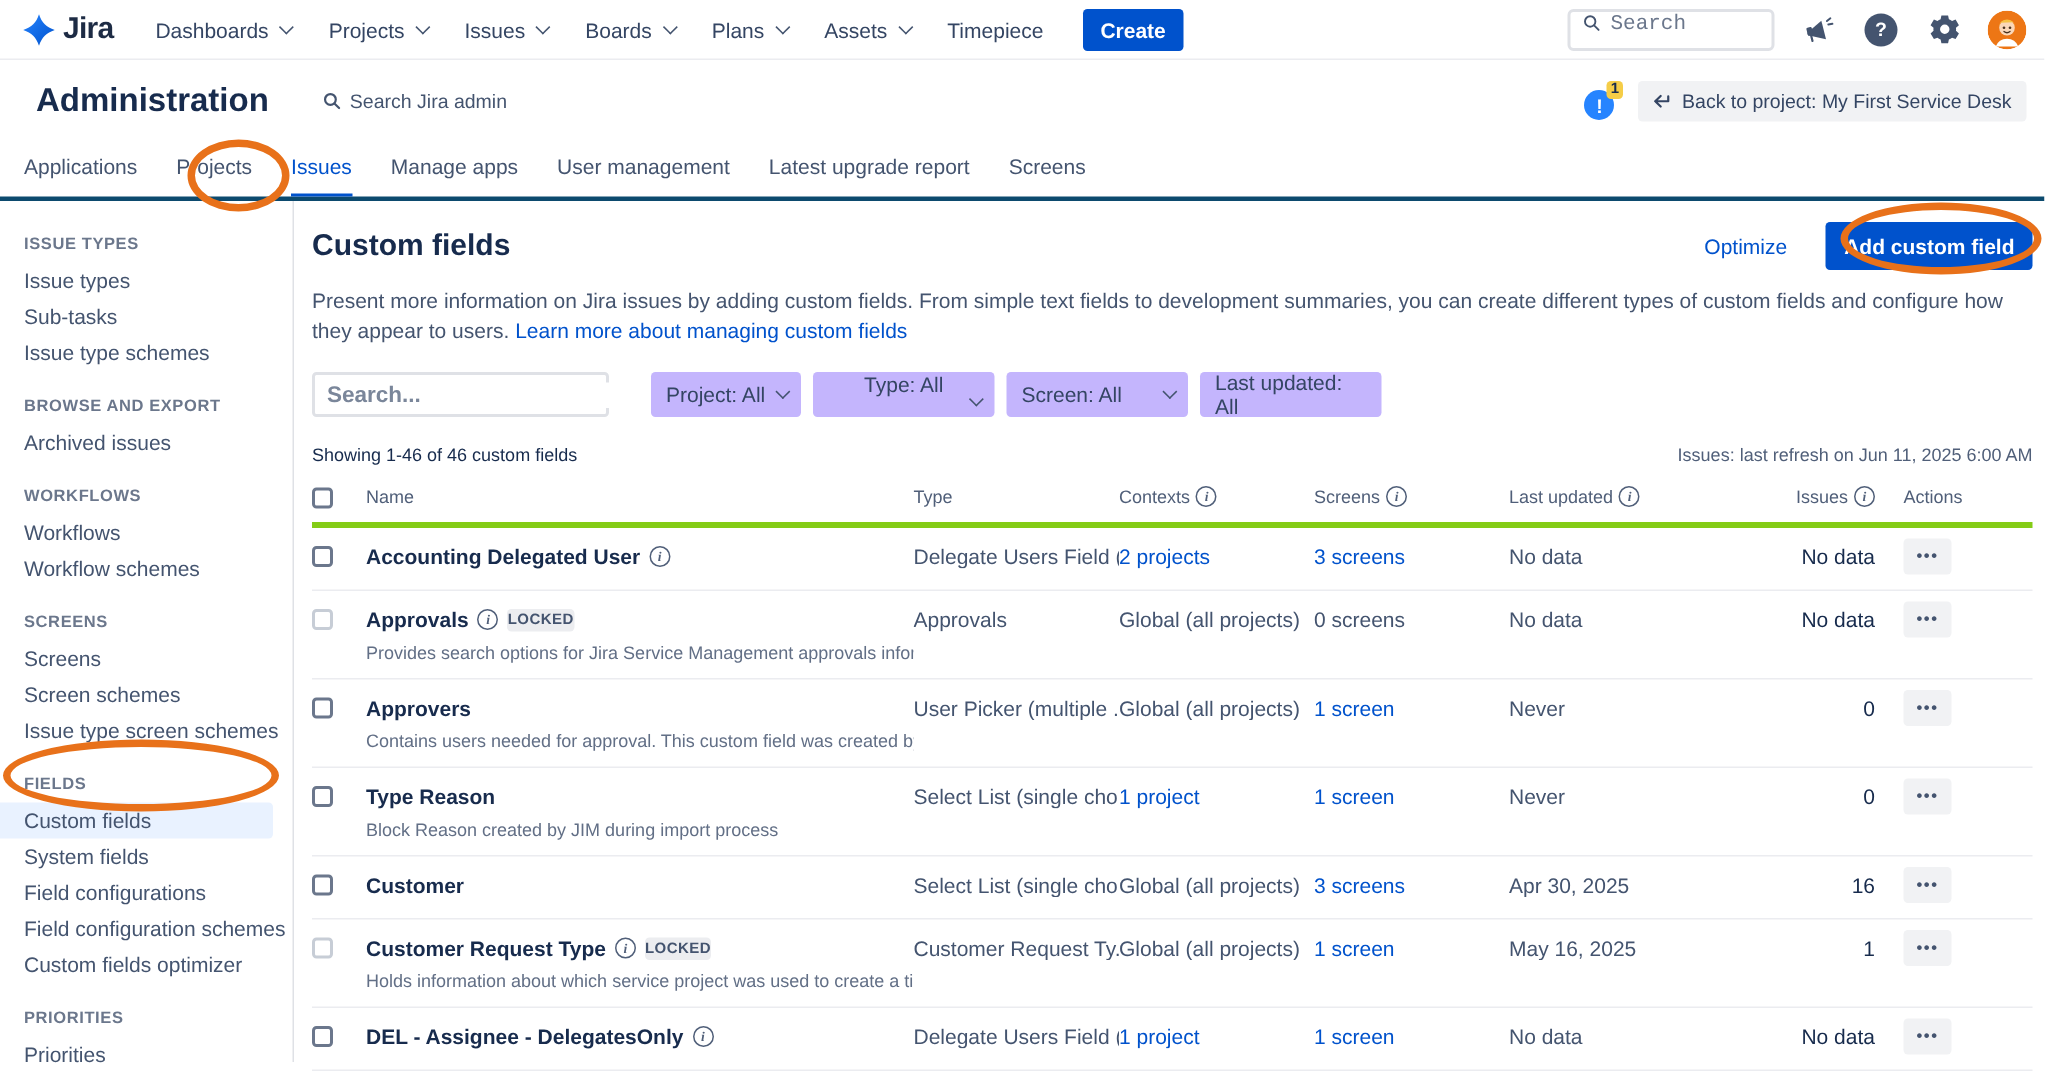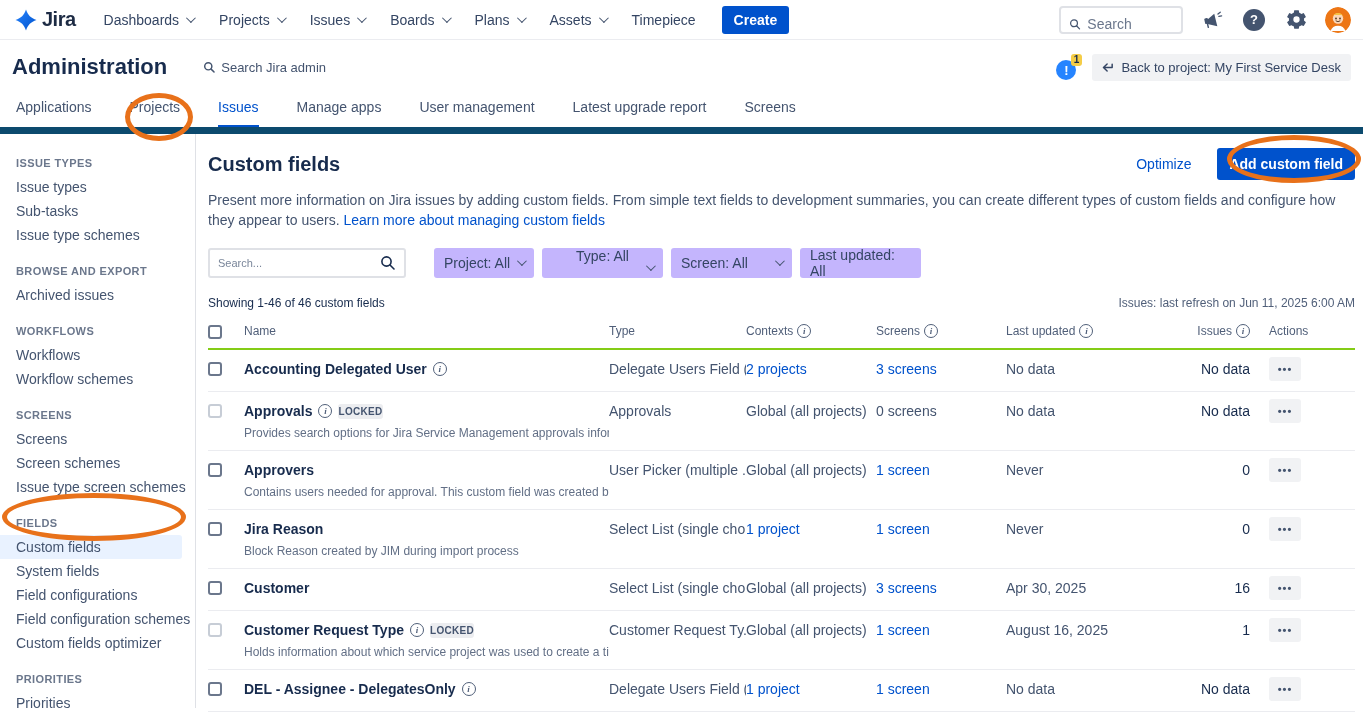--- a/index.html
+++ b/index.html
@@ -11,48 +11,48 @@
   
   .topnav { height:40px; display:flex; align-items:center; padding:0 12px 0 14px;
     border-bottom:1px solid #EBECF0; }
   .logo { display:flex; align-items:center; gap:4px; margin-right:28px; }
   .logo-text { font-size:20px; font-weight:700; color:#1D2B44; letter-spacing:-0.5px; }
   .nav-menu { display:flex; align-items:center; gap:26px; }
   .nav-item { font-size:14px; color:#344563; cursor:pointer; white-space:nowrap; }
   .create-btn { background:#0052CC; color:#fff; font-size:14px; font-weight:700;
     border:none; border-radius:3px; padding:6px 12px; margin-left:26px; cursor:pointer; }
   .topnav-right { margin-left:auto; display:flex; align-items:center; gap:16px; }
-  .top-search { display:flex; align-items:flex-end; gap:6px; width:124px; height:28px;
-    border:2px solid #DFE1E6; border-radius:4px; padding:0 8px; }
+  .top-search { display:flex; align-items:flex-start; gap:6px; width:138px; height:28px;
+    border:2px solid #DFE1E6; border-radius:4px; padding:0 8px;font-family:Liberation Mono, monospace; }
   .top-search input { border:none; outline:none; width:100%; font-size:14px; color:#344563;
     font-family:inherit; }
   .top-search input::placeholder { color:#6B778C; }
   .icon-btn { width:26px; height:26px; display:flex; align-items:center; justify-content:center;
     cursor:pointer; }
   .help-circle { width:22px; height:22px; border-radius:50%; background:#44546F; color:#fff;
     font-size:13px; font-weight:700; display:flex; align-items:center; justify-content:center; }
   .avatar { width:26px; height:26px; border-radius:50%; overflow:hidden; cursor:pointer; }
   
-  .admin-bar { height:54px; display:flex; align-items:center; padding:0 12px 0 12px; }
+  .admin-bar { height:54px; display:flex; align-items:center; padding:0 12px 0 24px; }
   .admin-title { font-size:22px; font-weight:700; color:#172B4D; margin-right:36px; }
   .admin-search { display:flex; align-items:center; gap:5px; font-size:13px; color:#44546F;
     cursor:pointer; }
   .admin-bar-right { margin-left:auto; display:flex; align-items:center; gap:10px; }
   .notif { position:relative; width:26px; height:26px; }
   .notif-circle { width:20px; height:20px; border-radius:50%; background:#2684FF; color:#fff;
     font-weight:700; font-size:13px; display:flex; align-items:center; justify-content:center;
     margin-top:6px; }
   .notif-badge { position:absolute; top:0; right:0; background:#F5CD47; color:#172B4D;
     font-size:10px; font-weight:700; border-radius:3px; padding:0 3px; line-height:12px; }
   .back-btn { background:#F1F2F4; border:none; border-radius:3px; padding:6px 10px;
     font-size:13px; color:#344563; font-family:inherit; display:flex; align-items:center;
     gap:6px; cursor:pointer; }
   
-  .tabs-bar { height:40px; display:flex; align-items:flex-end; gap:38px; padding:0 16px;
-    border-bottom:7px solid #0c4a6e; }
+  .tabs-bar { height:40px; display:flex; align-items:flex-end; gap:26px; padding:0 16px;
+    border-bottom:3px solid #0c4a6e; }
   .tab { font-size:14px; color:#44546F; padding-bottom:12px; cursor:pointer; white-space:nowrap; }
   .tab.active { color:#0052CC; border-bottom:2px solid #0052CC; padding-bottom:10px; font-weight:500; }
   
   .layout { display:flex; height:574px; }
   .sidebar { width:196px; min-width:196px; border-right:1px solid #DFE1E6; padding:20px 0 0 16px; }
   .sb-section { margin-bottom:15px; }
   .sb-head { font-size:11px; font-weight:700; color:#6B778C; letter-spacing:.4px;
     margin-bottom:3px; padding:3px 0; }
   .sb-item { font-size:14px; color:#44546F; padding:4px 0 4px 16px; margin-left:-16px;
     line-height:16px; cursor:pointer; }
@@ -64,37 +64,37 @@
   .head-actions { margin-left:auto; display:flex; align-items:center; gap:26px; }
   .optimize-link { color:#0052CC; font-size:14px; cursor:pointer; }
   .add-btn { background:#0052CC; color:#fff; border:none; border-radius:3px; font-weight:700;
     font-size:14px; padding:8px 12px; font-family:inherit; cursor:pointer; }
   .desc { margin-top:10px; font-size:14px; line-height:20px; color:#44546F; max-width:1132px; }
   .desc a { color:#0052CC; text-decoration:none; cursor:pointer; }
   
   .filters { margin-top:18px; display:flex; align-items:center; }
   .filter-search { width:198px; height:30px; border:2px solid #DFE1E6; border-radius:3px;
     display:flex; align-items:center; padding:0 8px; margin-right:28px; }
-  .filter-search input { border:none; outline:none; flex:1; font-size:11px; color:#404040;
-    font-family:inherit; }
+  .filter-search input { border:none; outline:none; flex:1; font-size:15px; color:#404040;
+    font-family:inherit;font-weight:bold; }
   .filter-search input::placeholder { color:#7A869A; }
   .dropdown { height:30px; background:#c4b5fd; border:none; border-radius:3px; font-size:14px;
     color:#344563; font-family:inherit; display:flex; align-items:center; padding:0 10px;
     margin-right:8px; cursor:pointer; }
   .dropdown .chev { margin-left:auto; }
   .dd-project { width:100px; } .dd-type { width:121px;flex-direction:column; } .dd-screen { width:121px; }
   .dd-updated { width:121px; }
   
   .summary-row { margin-top:18px; display:flex; font-size:12px; }
   .summary-left { color:#172B4D; }
   .summary-right { margin-left:auto; color:#505F79; }
   
   .grid-row { display:grid; grid-template-columns:36px 365px 137px 130px 130px 130px 118px 1fr;
     align-items:start; }
-  .thead { margin-top:14px; padding-bottom:9px; border-bottom:2px solid #84cc16;
+  .thead { margin-top:14px; padding-bottom:9px; border-bottom:4px solid #84cc16;
     font-size:12px; color:#505F79; }
   .th { display:flex; align-items:center; gap:4px; }
   .th-issues { justify-content:flex-end; padding-right:4px; }
   .trow { padding:11px 0 10px; border-bottom:1px solid #EBECF0; font-size:14px; color:#44546F; }
   .cb { width:14px; height:14px; border:2px solid #6B778C; border-radius:3px; display:inline-block;
     margin-top:1px; cursor:pointer; }
   .cb.disabled { border-color:#C7CDD6; cursor:default; }
   .name-line { display:flex; align-items:center; gap:6px; }
   .fname { font-weight:700; color:#172B4D; cursor:pointer; }
   .info-i { width:14px; height:14px; min-width:14px; border:1.4px solid #505F79; border-radius:50%;
@@ -369,21 +369,21 @@
           <div class="cell-ctx">Global (all projects)</div>
           <div class="cell-scr cell-link">1 screen</div>
           <div class="cell-updated">Never</div>
           <div class="cell-issues">0</div>
           <div class="actions-cell"><button class="dots-btn">•••</button></div>
         </div>
         <div class="grid-row trow">
           <div><span class="cb"></span></div>
           <div>
             <div class="name-line">
-              <span class="fname">Jira Reason</span>
+              <span class="fname">Type Reason</span>
             </div>
             <div class="fdesc">Block Reason created by JIM during import process</div>
           </div>
           <div class="cell-type">Select List (single cho...</div>
           <div class="cell-ctx cell-link">1 project</div>
           <div class="cell-scr cell-link">1 screen</div>
           <div class="cell-updated">Never</div>
           <div class="cell-issues">0</div>
           <div class="actions-cell"><button class="dots-btn">•••</button></div>
         </div>
@@ -407,21 +407,21 @@
             <div class="name-line">
               <span class="fname">Customer Request Type</span>
               <span class="info-i">i</span>
               <span class="locked-badge">LOCKED</span>
             </div>
             <div class="fdesc">Holds information about which service project was used to create a ticket. This cust</div>
           </div>
           <div class="cell-type">Customer Request Ty...</div>
           <div class="cell-ctx">Global (all projects)</div>
           <div class="cell-scr cell-link">1 screen</div>
-          <div class="cell-updated">August 16, 2025</div>
+          <div class="cell-updated">May 16, 2025</div>
           <div class="cell-issues">1</div>
           <div class="actions-cell"><button class="dots-btn">•••</button></div>
         </div>
         <div class="grid-row trow">
           <div><span class="cb"></span></div>
           <div>
             <div class="name-line">
               <span class="fname">DEL - Assignee - DelegatesOnly</span>
               <span class="info-i">i</span>
             </div>

